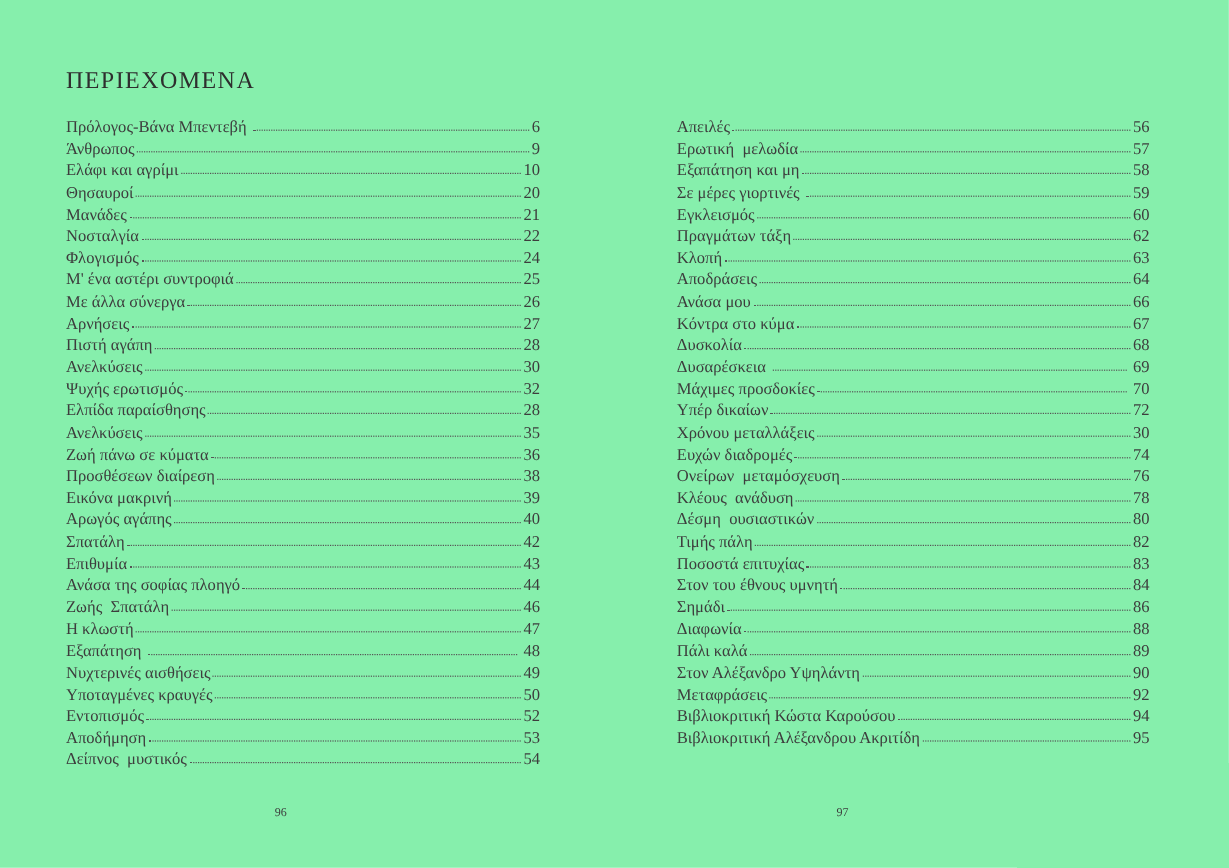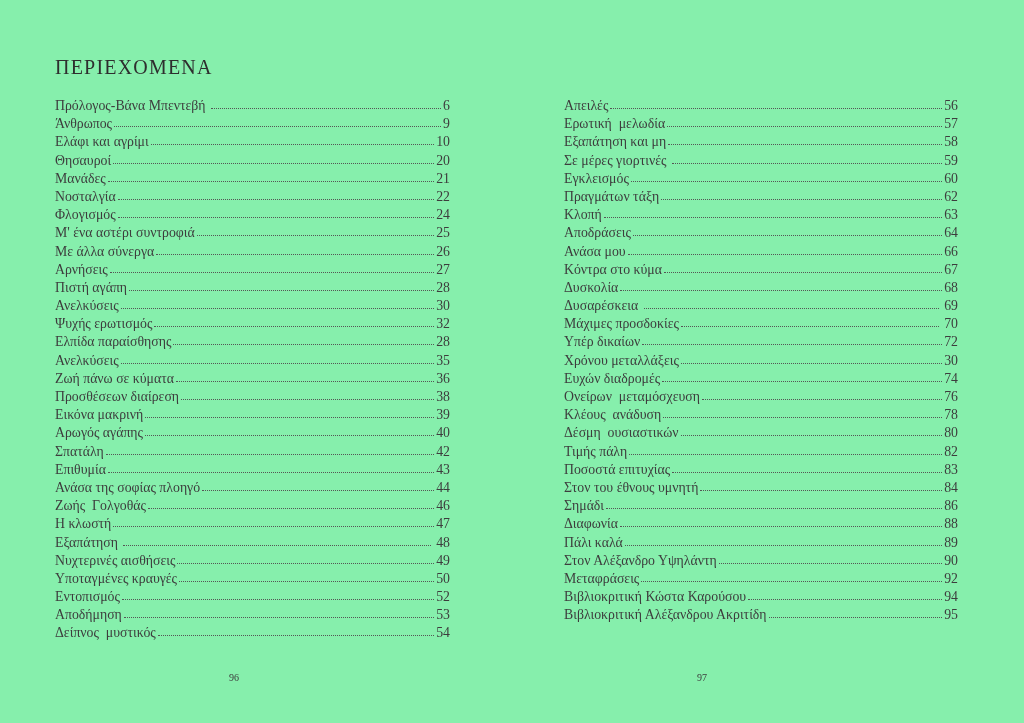--- a/index.html
+++ b/index.html
@@ -181,21 +181,21 @@
         <span class="t">Επιθυμία</span>
         <span class="dots"></span>
         <span class="n">43</span>
       </div>
       <div class="row">
         <span class="t">Ανάσα της σοφίας πλοηγό</span>
         <span class="dots"></span>
         <span class="n">44</span>
       </div>
       <div class="row">
-        <span class="t">Ζωής  Γολγοθάς</span>
+        <span class="t">Ζωής  Σπατάλη</span>
         <span class="dots"></span>
         <span class="n">46</span>
       </div>
       <div class="row">
         <span class="t">Η κλωστή</span>
         <span class="dots"></span>
         <span class="n">47</span>
       </div>
       <div class="row">
         <span class="t">Εξαπάτηση </span>

